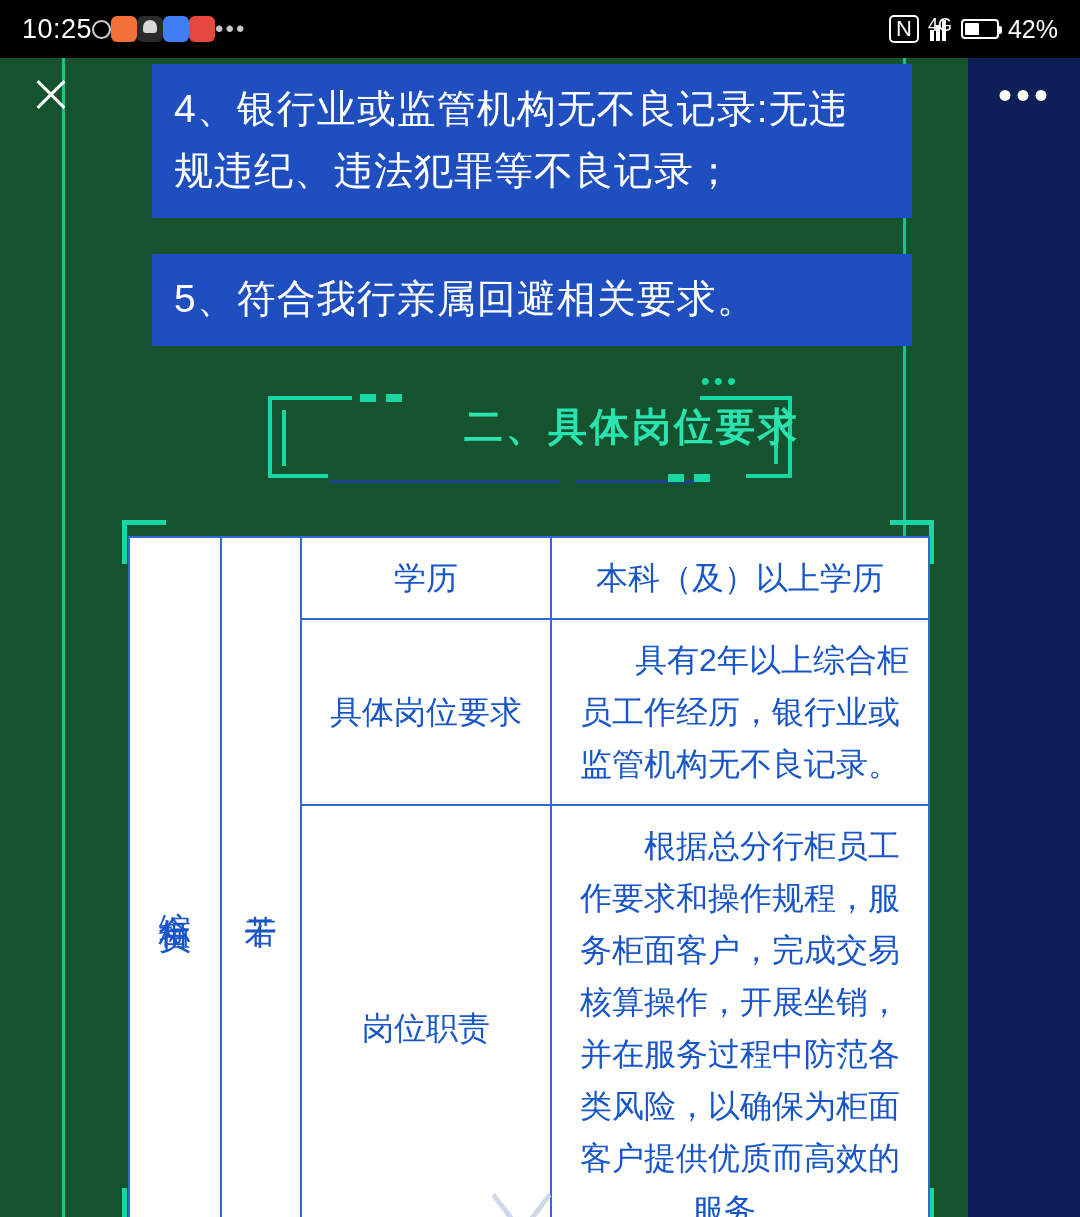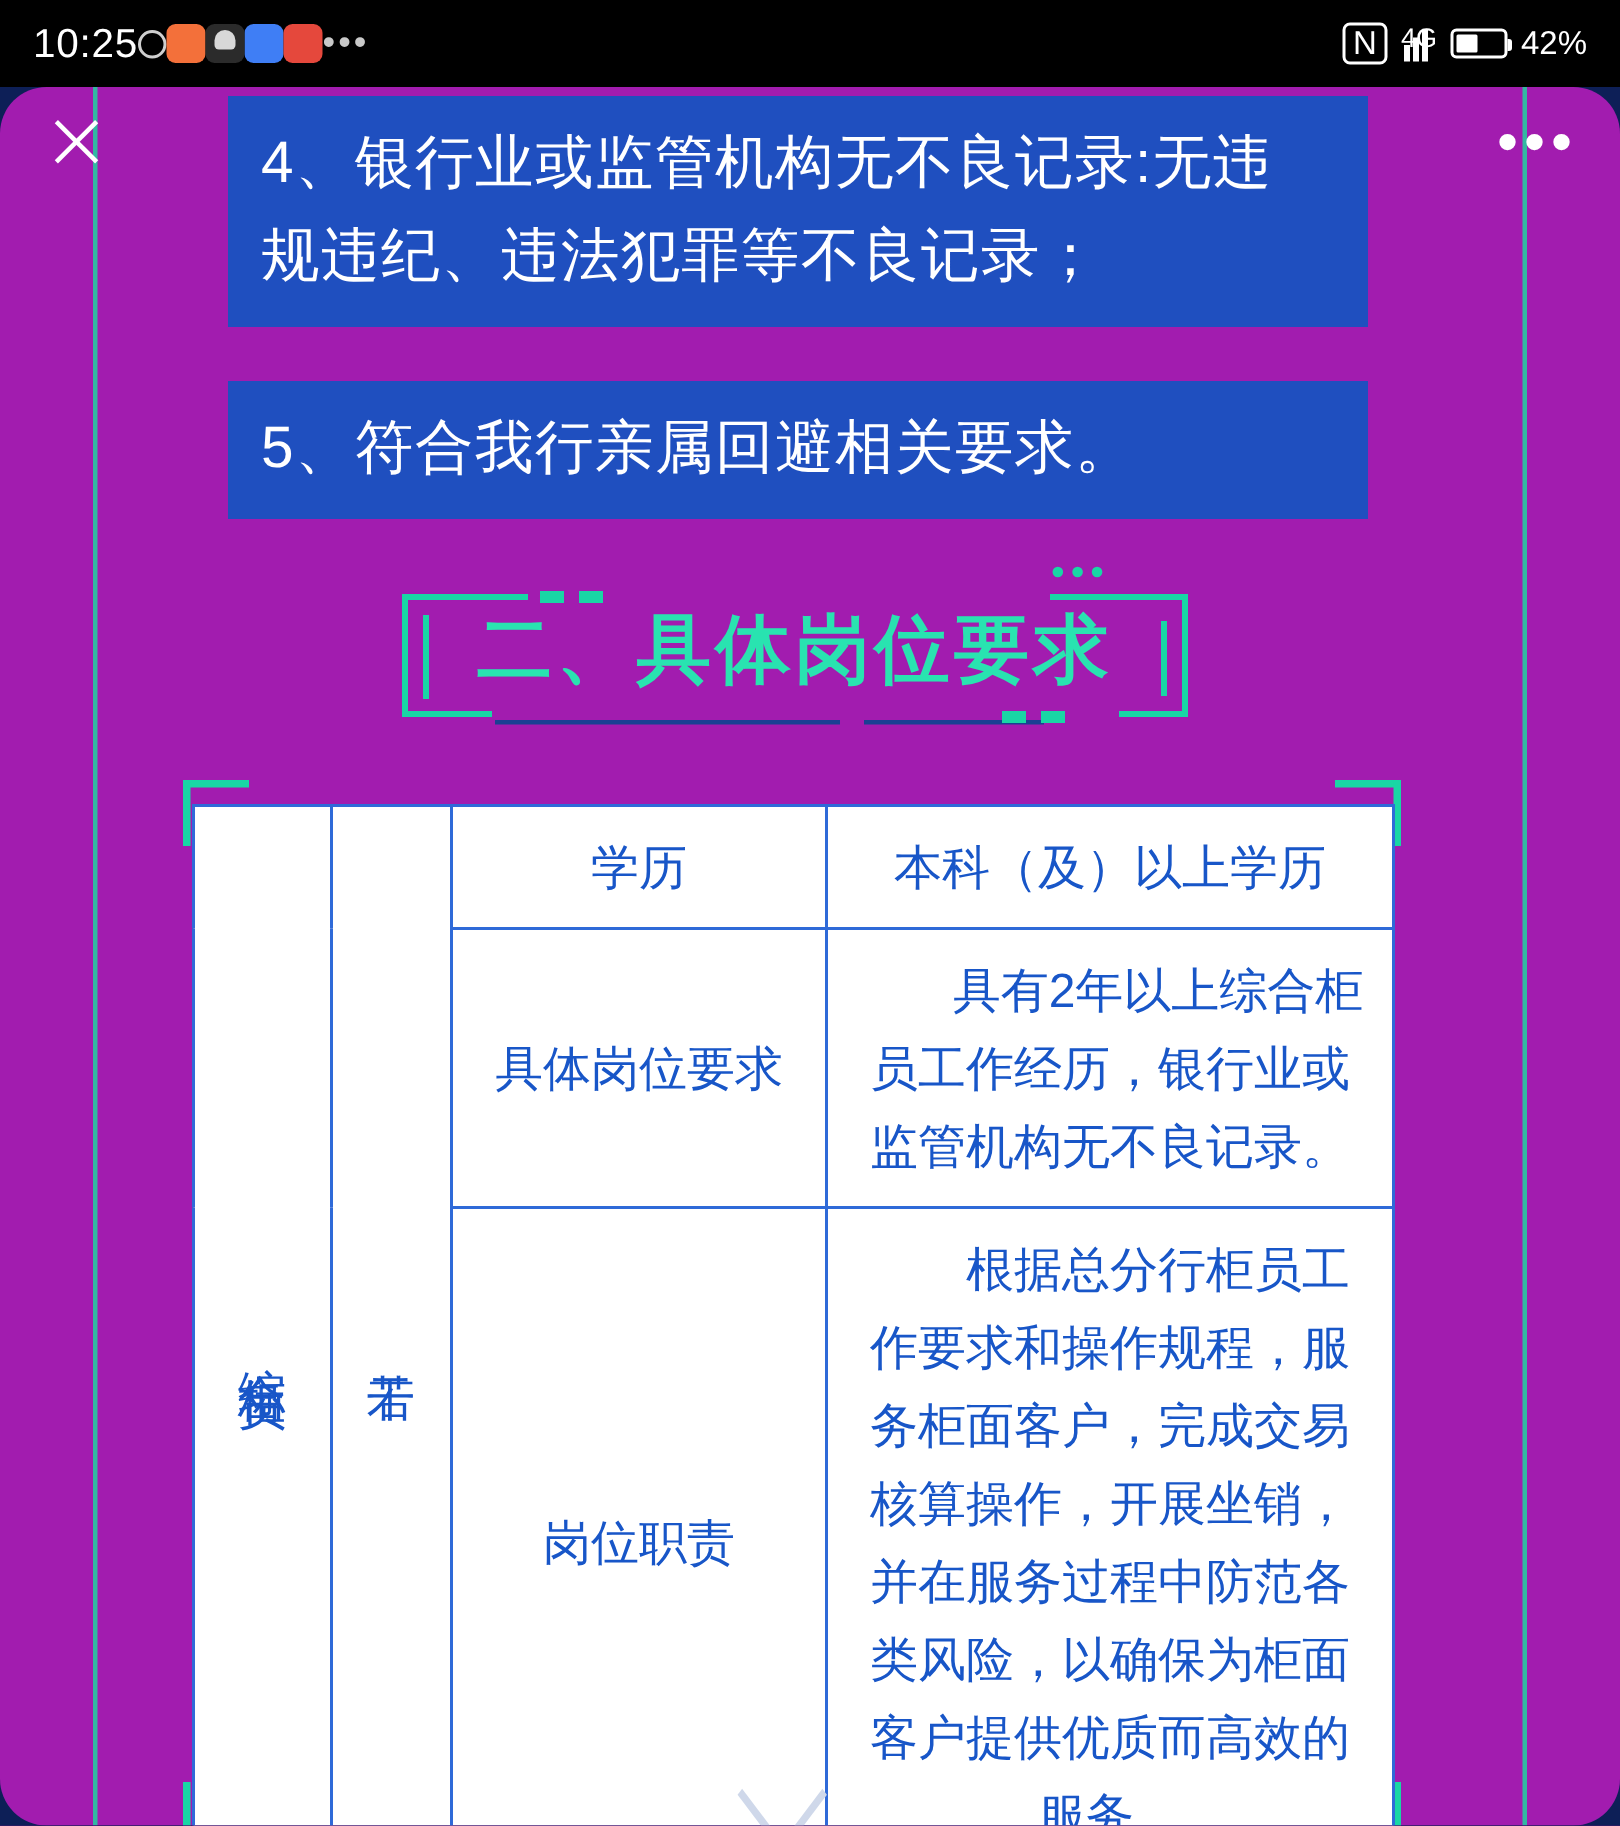--- a/index.html
+++ b/index.html
@@ -38,43 +38,42 @@
   .sig { display:flex; align-items:flex-end; gap:2px; height:24px; position:relative; padding-left:2px; }
   .sig i { display:block; width:4px; background:#fff; }
   .sig i:nth-child(1){height:7px;}
   .sig i:nth-child(2){height:11px;}
   .sig i:nth-child(3){height:16px;}
   .sig i:nth-child(4){height:21px;}
   .sig-g { font-size:18px; position:absolute; top:-2px; left:0; }
   .batt { width:38px; height:20px; border:2px solid #fff; border-radius:4px; position:relative; }
   .batt:after { content:""; position:absolute; right:-5px; top:5px; width:3px; height:8px; background:#fff; border-radius:0 2px 2px 0; }
   .batt span { position:absolute; left:2px; top:2px; bottom:2px; width:40%; background:#fff; border-radius:1px; }
-  .sb-pct { font-size:22px; }
+  .sb-pct { font-size:25px; }
 
   
   .topnav {
     position:absolute; top:58px; left:0; width:1080px; height:74px;
     display:flex; align-items:center; justify-content:space-between;
     padding:0 28px; z-index:6;
   }
   .close-x { width:46px; height:46px; position:relative; cursor:pointer; }
   .close-x:before, .close-x:after {
     content:""; position:absolute; left:4px; top:21px; width:38px; height:3px;
     background:#ffffff;
   }
   .close-x:before { transform:rotate(45deg); }
   .close-x:after { transform:rotate(-45deg); }
   .more-dots { color:#fff; font-size:40px; letter-spacing:4px; line-height:20px; }
 
   
   .content {
-    position:absolute; top:58px; left:0; width:1080px; height:1159px;
-    background:#a21caf;
+    position:absolute; top:58px; left:0; width:968px; height:1159px;
+    background:#14532d;
     overflow:hidden;
-    border-radius:31px;
   }
   
   .rail {
     position:absolute; top:0; bottom:0; width:3px; background:#1fd3a0; opacity:.85;
   }
   .rail.l { left:62px; }
   .rail.r { right:62px; }
 
   .sheet { position:absolute; left:0; top:0; width:1080px; }
 
@@ -109,21 +108,21 @@
   .h-dash.d1 { left:70px; width:230px; }
   .h-dash.d2 { left:316px; width:120px; }
   .h-dot { background:#19d6a5 !important; height:8px; width:16px; }
   .h-dot.p1 { left:100px; top:24px; }
   .h-dot.p2 { left:126px; top:24px; }
   .h-dot.p3 { right:116px; top:104px; }
   .h-dot.p4 { right:90px; top:104px; }
   .h-mini { position:absolute; right:60px; top:-4px; color:#19d6a5; font-size:26px; letter-spacing:4px; }
   .heading-text {
     position:absolute; left:0; right:0; top:30px;
-    text-align:center; color:#29e3b0; font-size:50px; font-weight:bold;
+    text-align:right; color:#29e3b0; font-size:39px; font-weight:bold;
     letter-spacing:3px;
   }
 
   
   .table-wrap { position:absolute; left:122px; top:462px; width:812px; height:712px; }
   .corner { position:absolute; width:44px; height:44px; }
   .corner span { position:absolute; background:#19d6a5; }
   .corner .hb { width:44px; height:5px; }
   .corner .vb { width:5px; height:44px; }
   .c-tl { left:0; top:0; }

